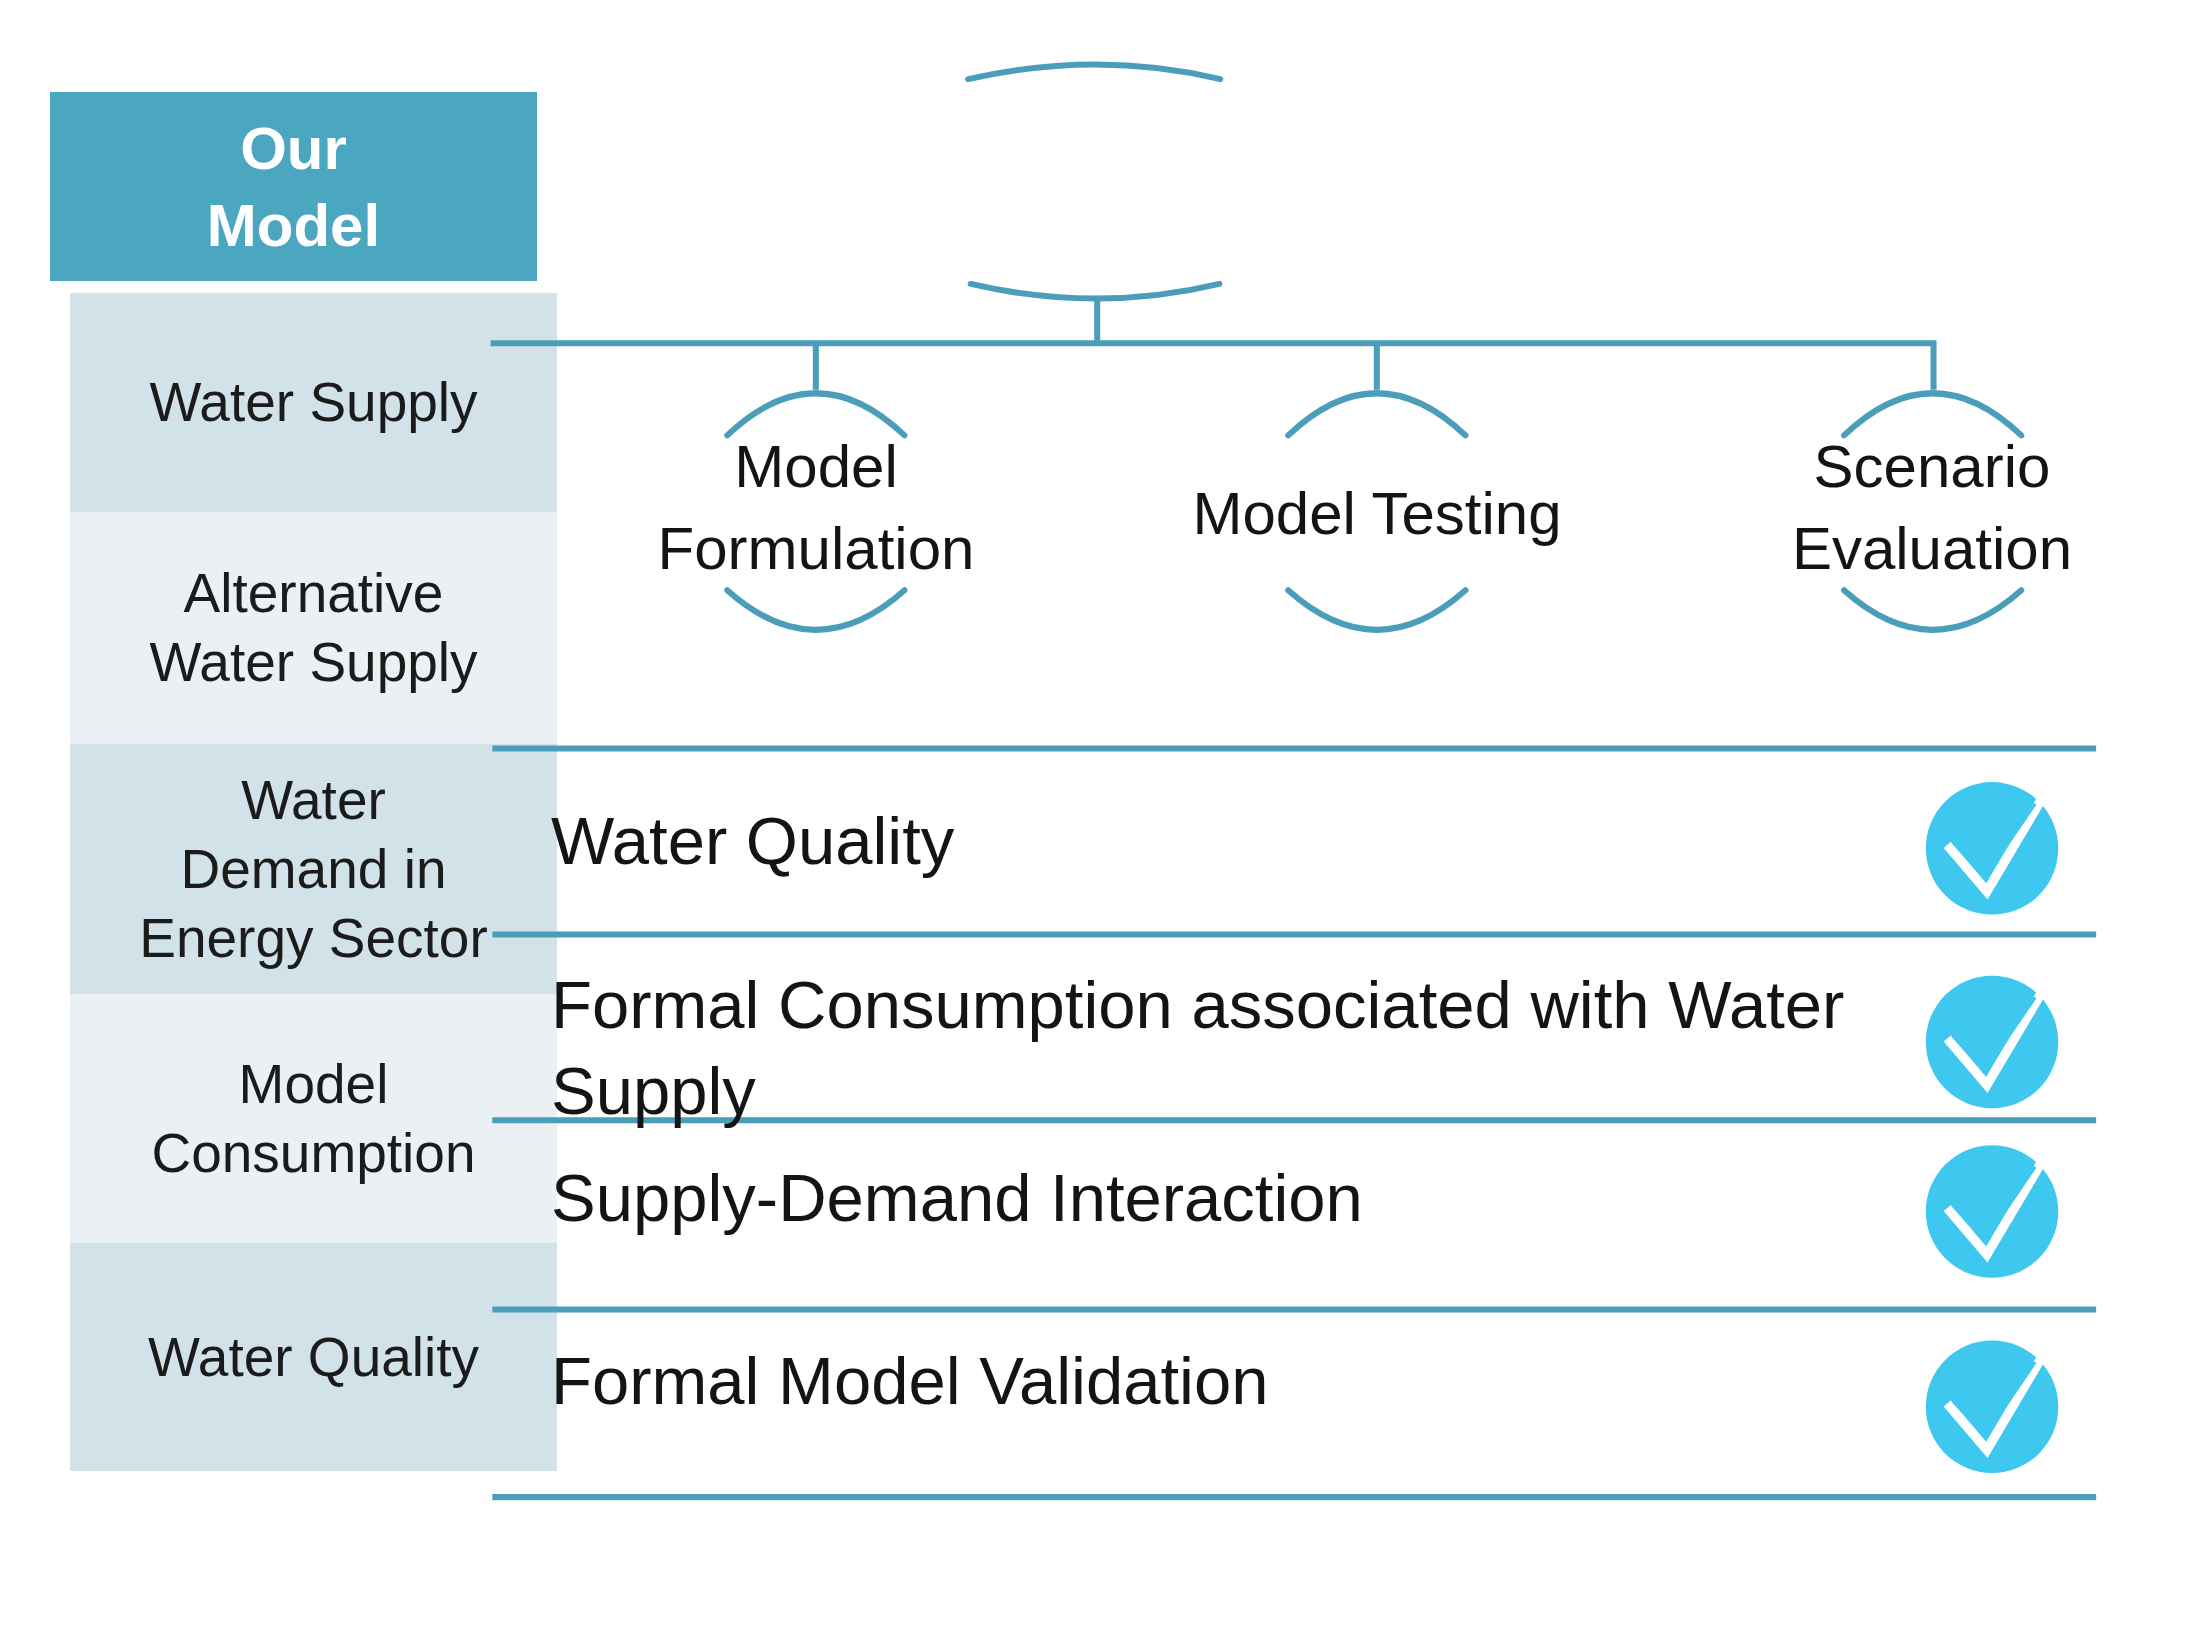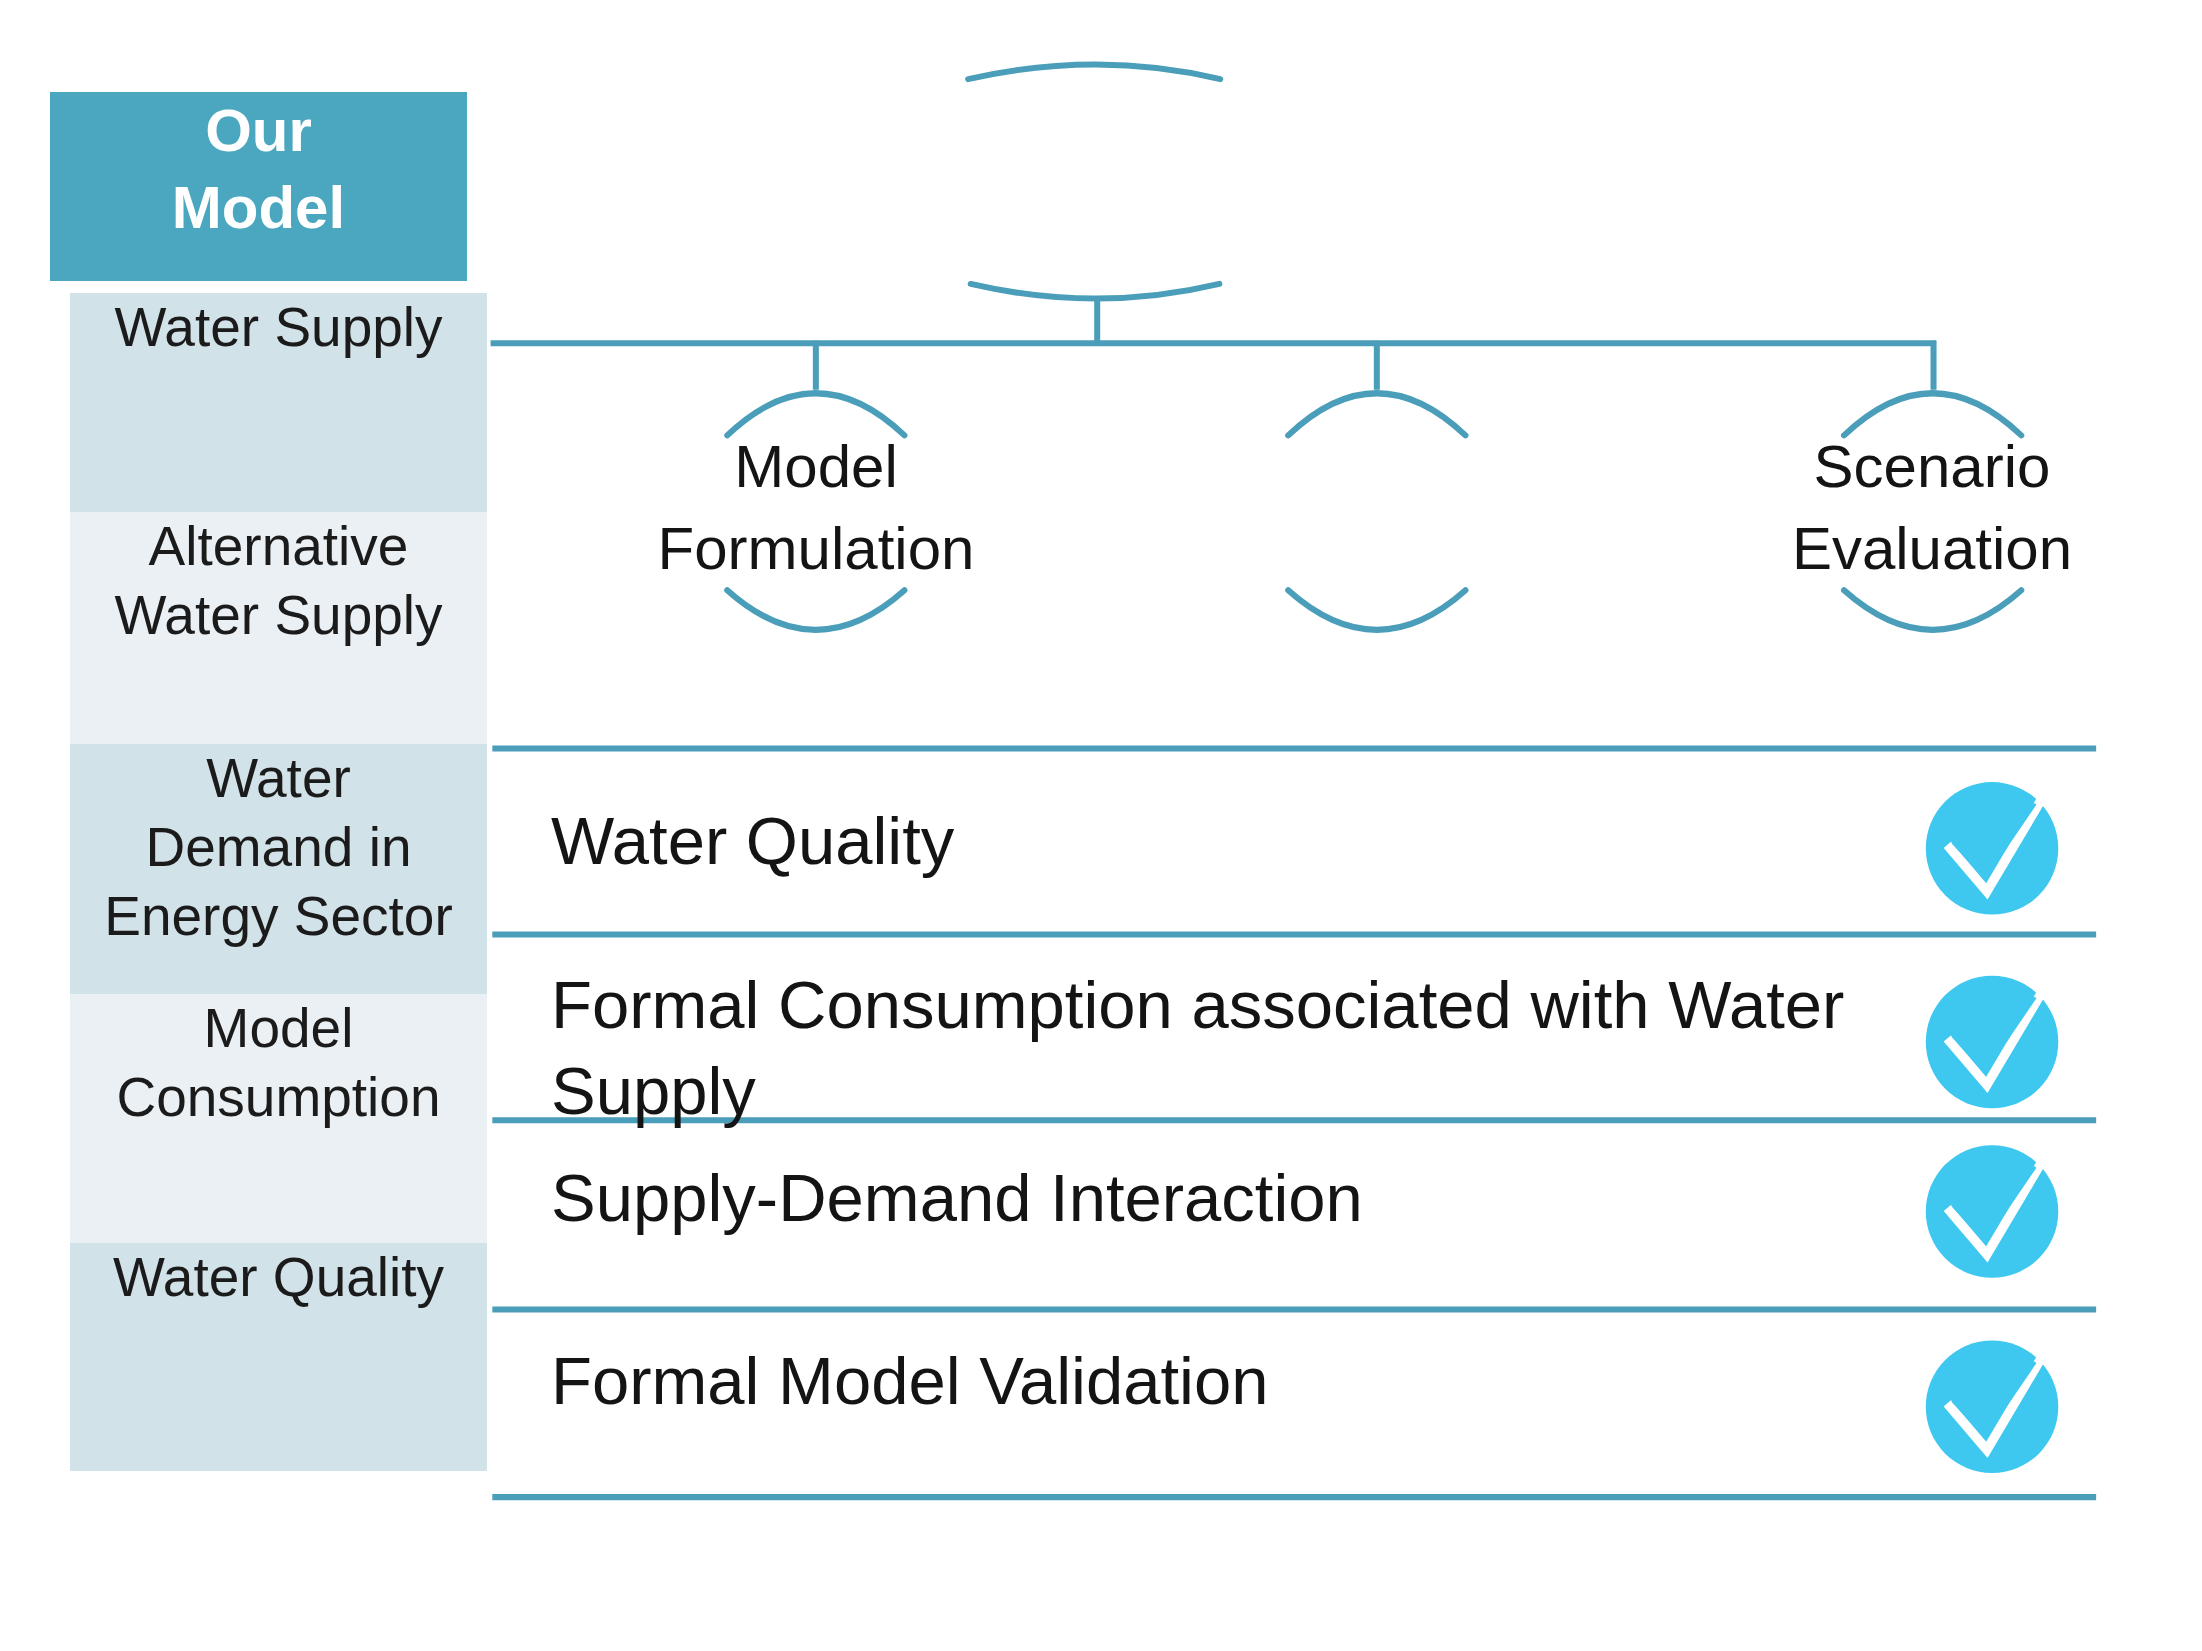--- a/index.html
+++ b/index.html
@@ -6,21 +6,21 @@
   #stage{
     position:relative;width:2203px;height:1652px;background:#fff;overflow:hidden;
     font-family:"Liberation Sans", sans-serif;color:var(--text);
   }
   :root{
     --line:#4A9EB9; --header-bg:#4BA7BF; --row-dark:#D2E2E9; --row-light:#EAF0F3;
     --check:#3EC8F0; --text:#1B1B1B;
   }
   
   .side-box{
-    position:absolute;left:50px;width:417px;display:flex;align-items:flex-start;justify-content:center;
+    position:absolute;left:50px;width:487px;display:flex;align-items:center;justify-content:center;
     text-align:center;white-space:pre-line;
   }
   .side-header{
     top:92px;height:189px;background:var(--header-bg);color:#ffffff;
     font-size:60px;font-weight:bold;line-height:77px;
   }
   .side-row{font-size:55px;line-height:69px;color:var(--text);margin-left:20px;}
   .srow-0{top:293px;height:219px;background:var(--row-dark);}
   .srow-1{top:512px;height:232px;background:var(--row-light);}
   .srow-2{top:744px;height:250px;background:var(--row-dark);}
@@ -129,20 +129,21 @@
     <g transform="translate(2315,1635)">
       <circle class="check-bg" r="77"></circle>
       <path class="check-mark" stroke-width="11" d="M -52 -4 L -6 50 L 58 -58"></path>
       <path class="check-split" stroke-width="4" d="M -10 36 L 50 -52"></path>
       <path class="check-split" stroke-width="3" d="M -46 -7 L -12 30"></path>
     </g>
   </svg>
 
   <div class="node-label node-mf">Model
 Formulation</div>
+  <div class="node-label node-mt">Model Testing</div>
   <div class="node-label node-se">Scenario
 Evaluation</div>
 
   <div class="check-label citem-0">Water Quality</div>
   <div class="check-label citem-1">Formal Consumption associated with Water
 Supply</div>
   <div class="check-label citem-2">Supply-Demand Interaction</div>
   <div class="check-label citem-3">Formal Model Validation</div>
 
 </div>

